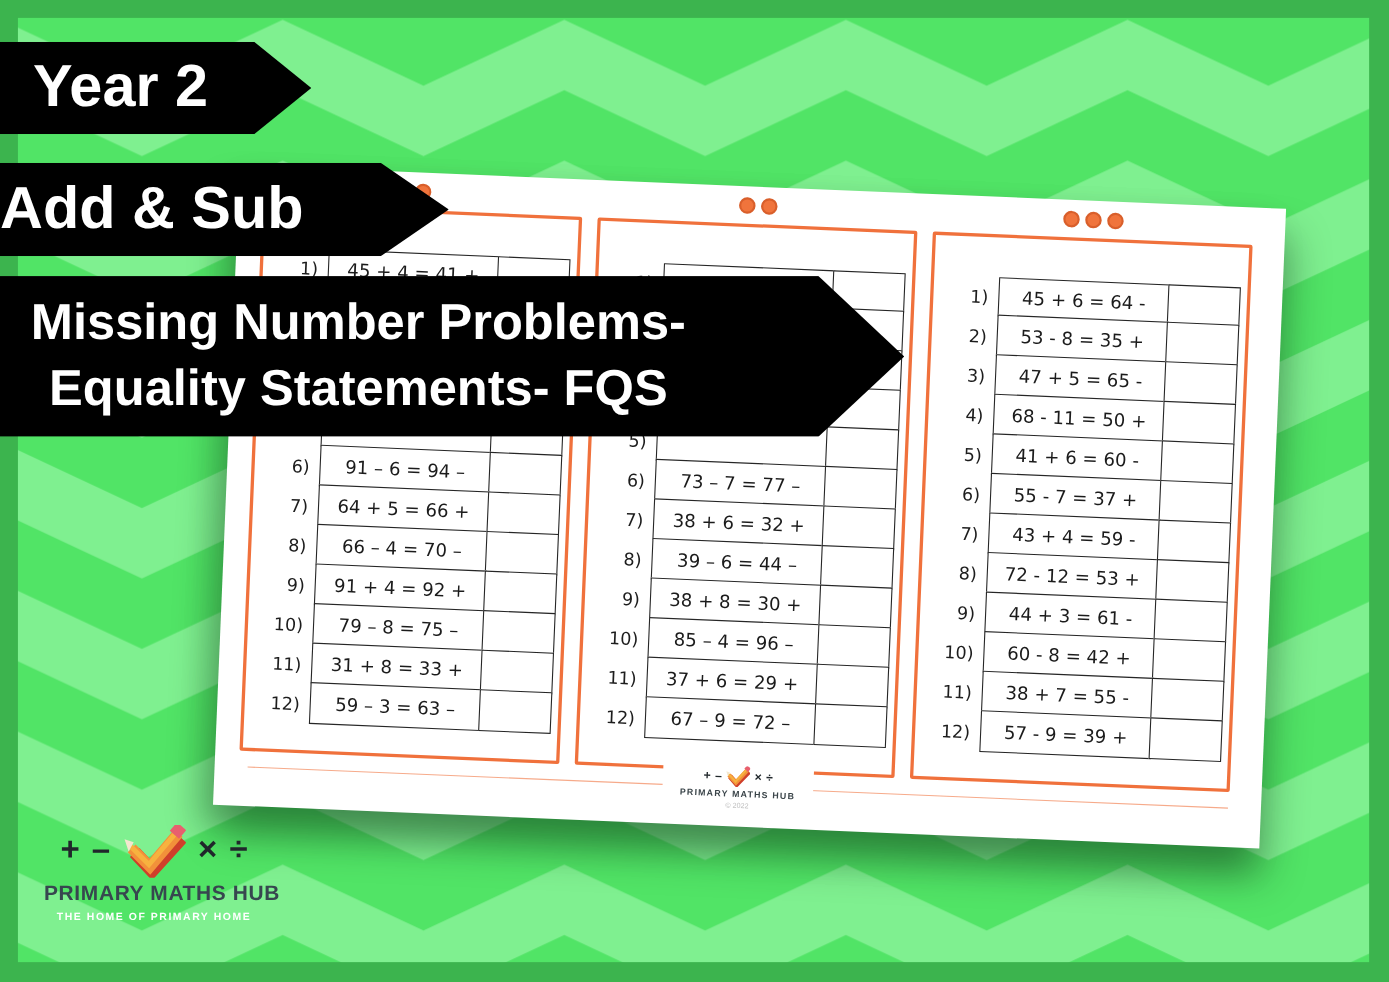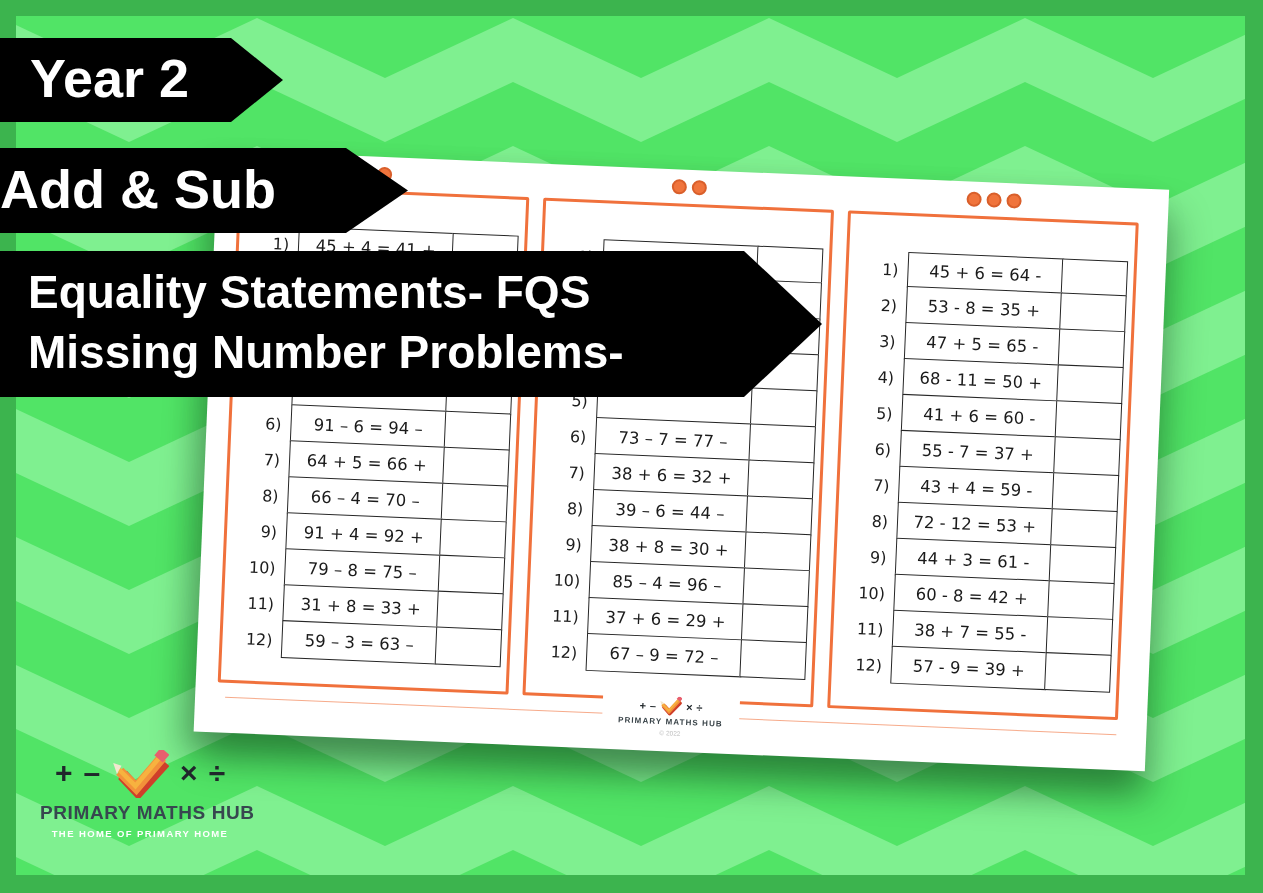--- a/index.html
+++ b/index.html
@@ -32,21 +32,21 @@
           padding:0 16px;text-align:center;line-height:1;}
   .pflogo .syms{display:flex;align-items:center;justify-content:center;gap:4px;
                 font:bold 11px "Liberation Sans",sans-serif;color:#20272b;}
   .pflogo .check-slot svg{width:22px;height:19px;display:block;}
   .pflogo .bname{font:bold 8px "Liberation Sans",sans-serif;color:#3a4449;letter-spacing:1.1px;margin-top:2px;}
   .pflogo .bcopy{font:6.5px "Liberation Sans",sans-serif;color:#bcbcbc;margin-top:3px;}
 
   
   .banner{position:absolute;left:0;background:#000;color:#fff;display:flex;align-items:center;
           font-family:"Liberation Sans",sans-serif;font-weight:800;z-index:5;}
-  .banner .btxt{transform:translateY(-2px);}
+  .banner .btxt{transform:translateY(-2px);text-align:center;}
   .b-year {top:38px; height:84px; width:283px;padding-left:30px;font-size:54px;box-sizing:border-box;
            clip-path:polygon(0 0,231px 0,283px 50%,231px 100%,0 100%);}
   .b-topic{top:148px;height:85px; width:408px;font-size:54px;box-sizing:border-box;
            clip-path:polygon(0 0,346px 0,408px 50%,346px 100%,0 100%);}
   .b-title{top:251px;height:146px;width:822px;padding-left:28px;font-size:46px;line-height:60px;box-sizing:border-box;
            clip-path:polygon(0 0,744px 0,822px 50%,744px 100%,0 100%);}
 
   
   .brand{position:absolute;left:40px;top:750px;width:200px;text-align:center;z-index:4;line-height:1;}
   .brand .syms{display:flex;align-items:flex-end;justify-content:center;gap:11px;
@@ -304,22 +304,22 @@
   </div>
 
   <div class="banner b-year">
     <span class="btxt">Year 2</span>
   </div>
   <div class="banner b-topic">
     <span class="btxt">Add &amp; Sub</span>
   </div>
   <div class="banner b-title">
     <div class="btxt">
+      <div>Missing Number Problems-</div>
       <div>Equality Statements- FQS</div>
-      <div>Missing Number Problems-</div>
     </div>
   </div>
 
   <div class="brand">
     <div class="syms">
       <span class="sym">+</span>
       <span class="sym">–</span>
       <span class="check-slot">
           <svg viewBox="0 0 60 52" xmlns="http://www.w3.org/2000/svg">
             <path d="M11 27 L28 45 L57 13" stroke="#cf3f2a" stroke-width="13" fill="none"></path>

